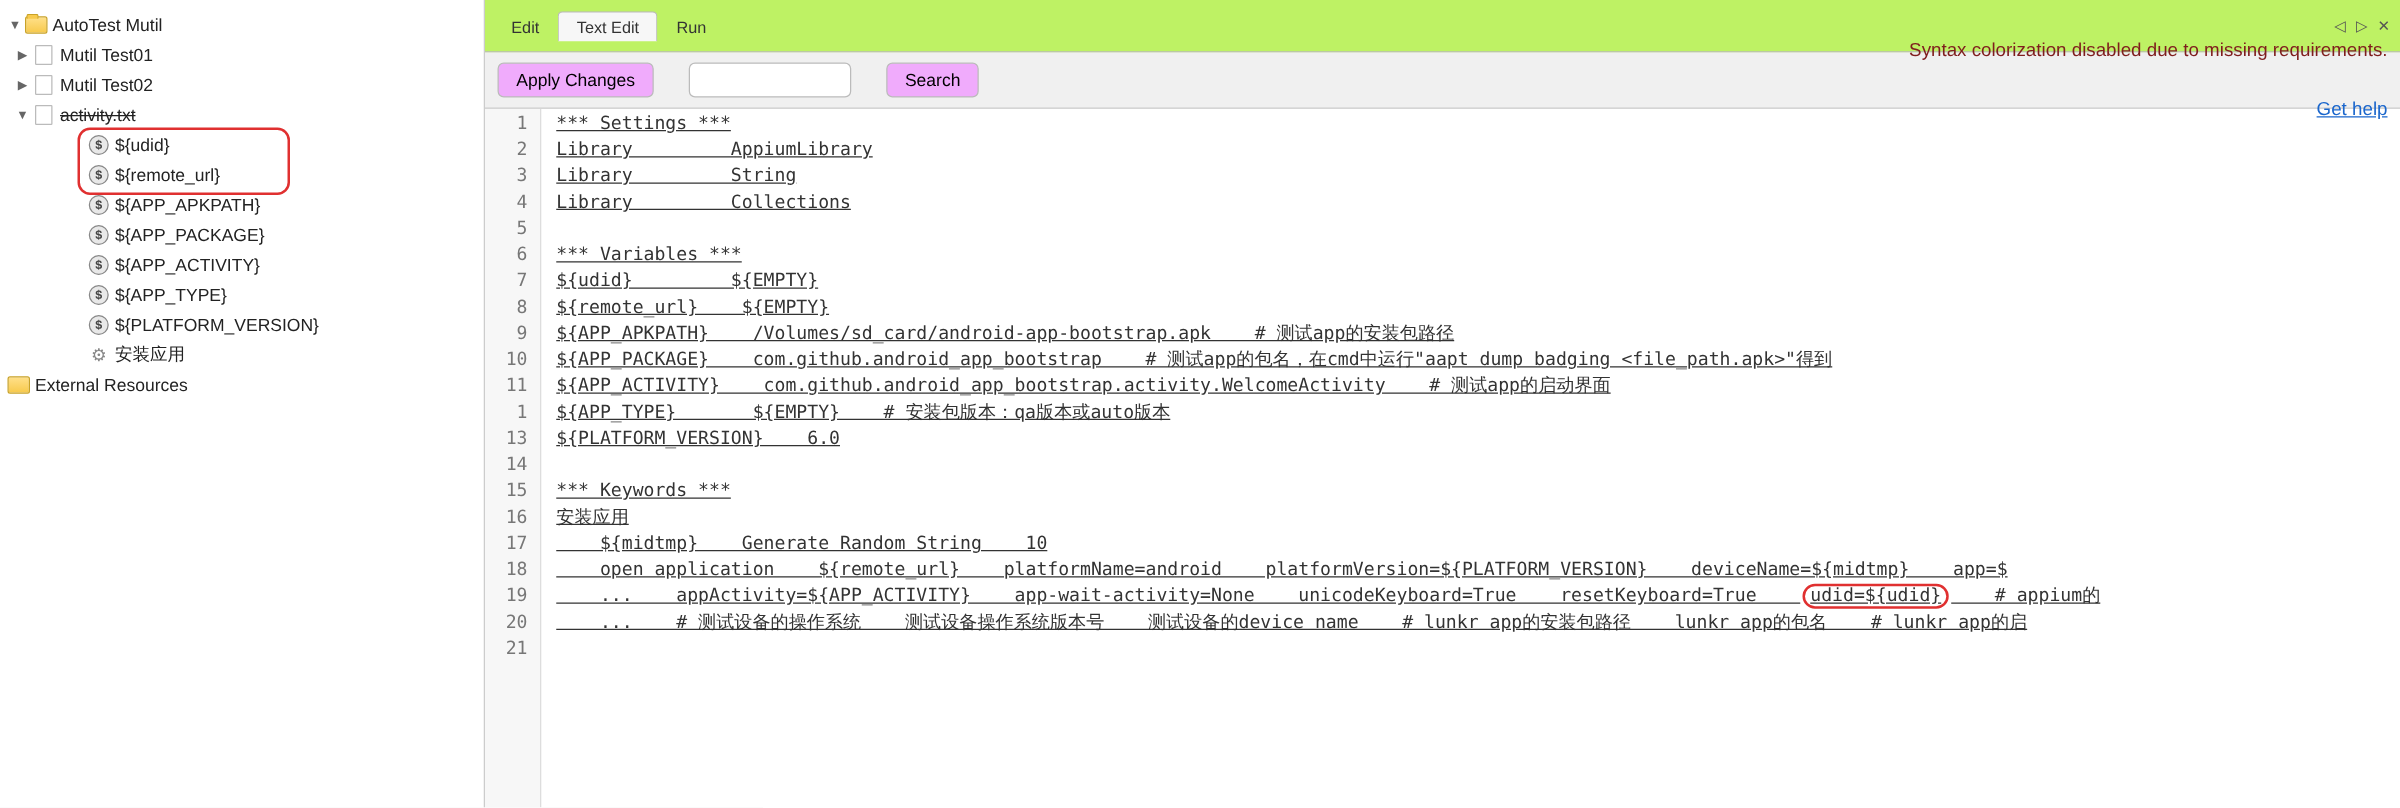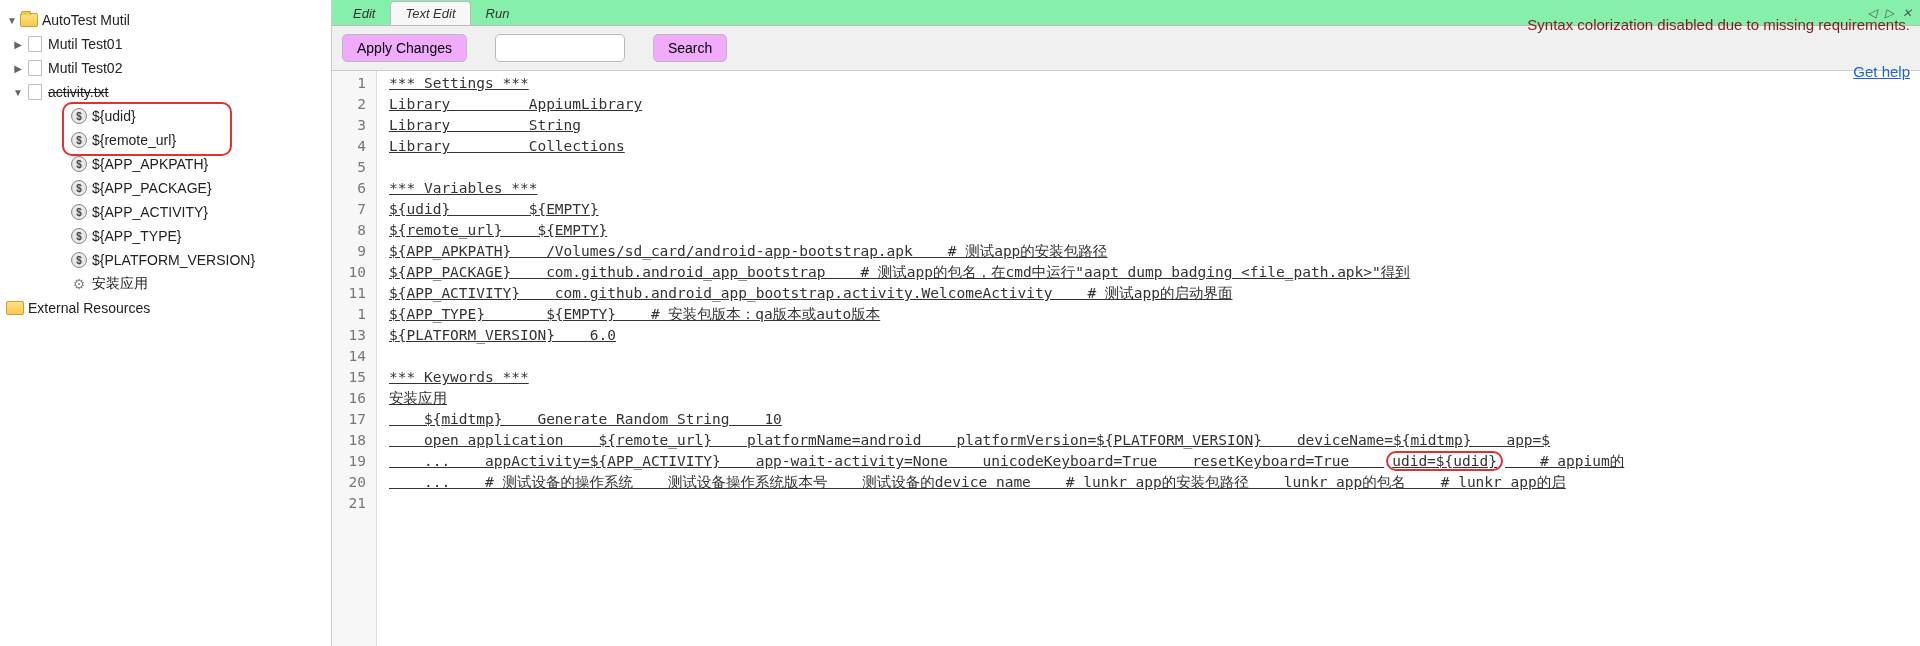--- a/index.html
+++ b/index.html
@@ -6,21 +6,21 @@
     body {
       font-family: -apple-system, "Helvetica Neue", Arial, sans-serif;
       font-size: 14px;
       background: #f5f5f5;
       width: 1920px;
       height: 646px;
       overflow: hidden;
       display: flex;
     }
     .sidebar {
-      width: 332px;
+      width: 388px;
       background: #fff;
       border-right: 1px solid #ccc;
       padding-top: 8px;
       overflow-y: auto;
     }
     .tree-item {
       display: flex;
       align-items: center;
       padding: 2px 0 2px 0;
       cursor: pointer;
@@ -116,26 +116,25 @@
     .main {
       flex: 1;
       background: #f2f2f2;
       display: flex;
       flex-direction: column;
       min-width: 0;
     }
     .tabbar {
       display: flex;
       align-items: center;
-      height: 26px;
-      background: #86efac;
+      height: 42px;
+      background: #bef264;
       border-bottom: 1px solid #bbb;
       padding-left: 6px;
       position: relative;
-      font-style: italic;
     }
     .tab {
       padding: 4px 14px;
       font-size: 13px;
       color: #333;
       cursor: pointer;
       border: 1px solid transparent;
       border-bottom: none;
       border-radius: 4px 4px 0 0;
     }

